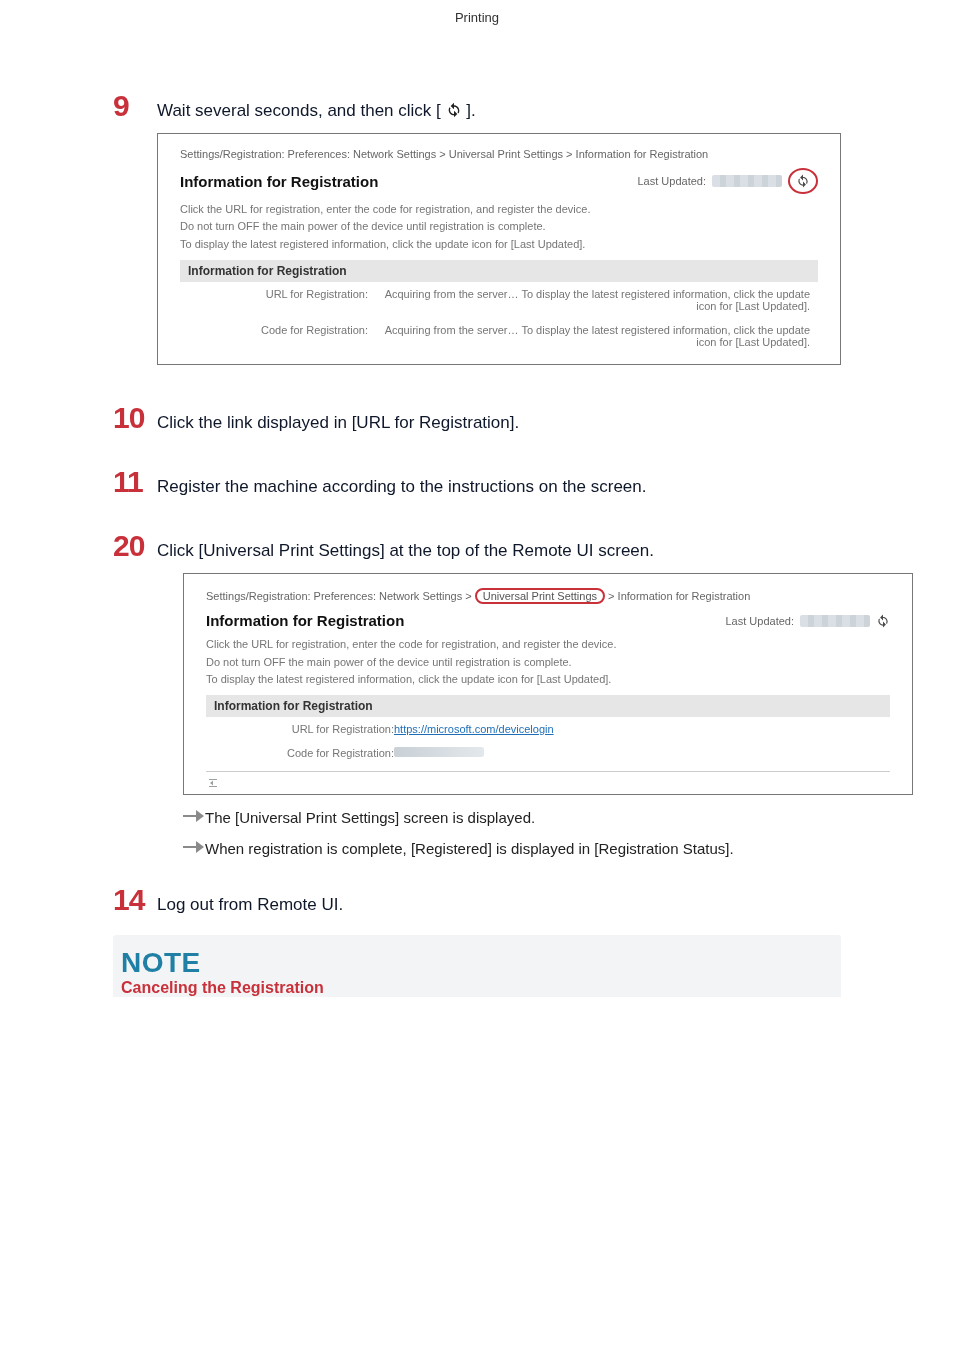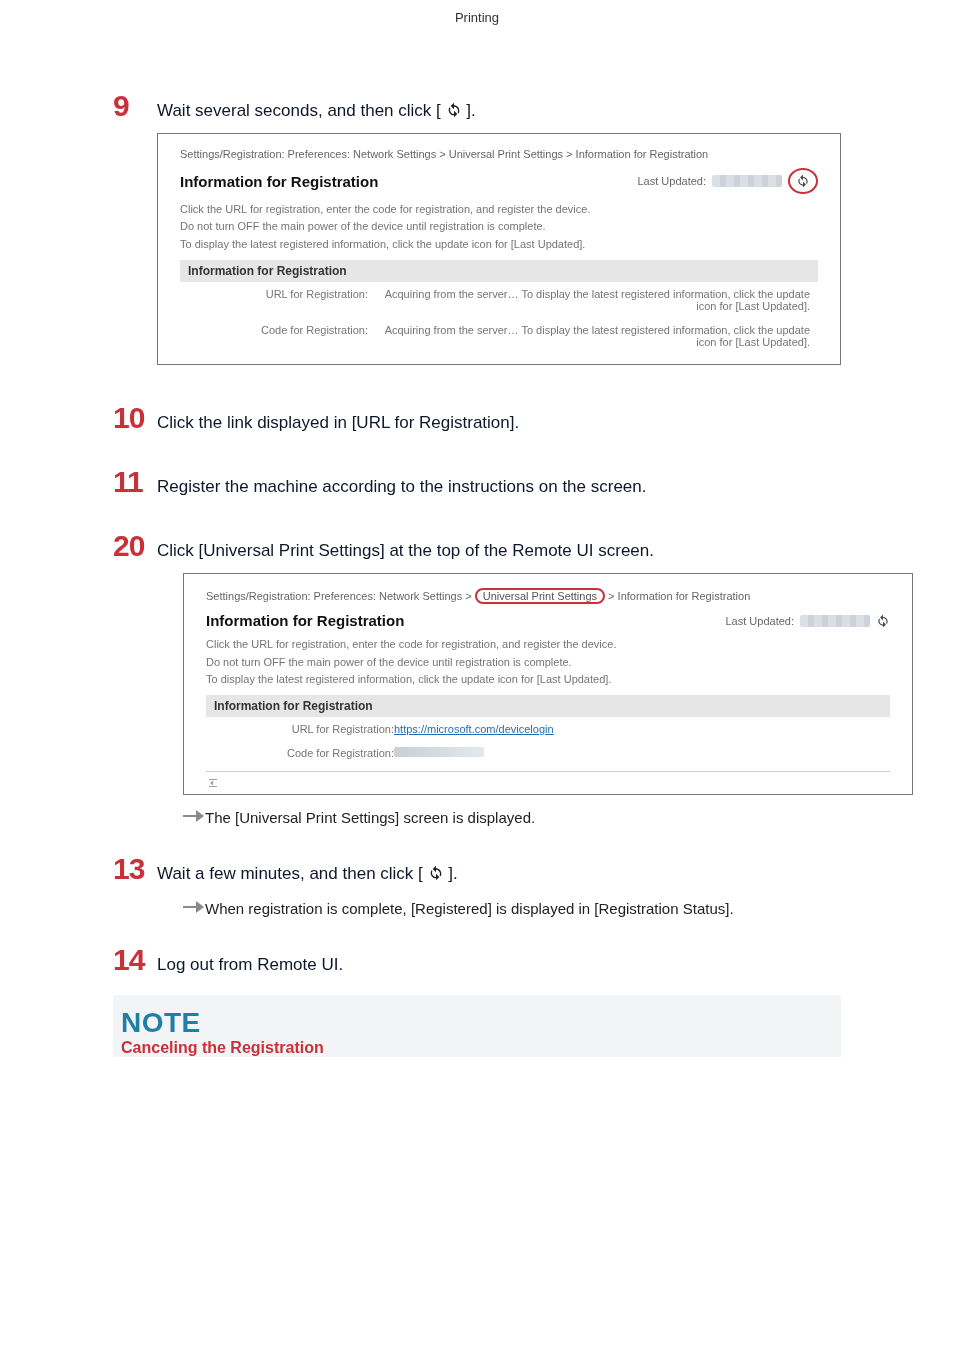--- a/index.html
+++ b/index.html
@@ -271,32 +271,20 @@
   <div class="result-line">
     <span class="arrow-icon">
       <svg width="22" height="14" viewBox="0 0 22 14">
           <path fill="#8a8a8a" d="M0 6h14v2H0z"></path>
           <path fill="#8a8a8a" d="M13 1l8 6-8 6z"></path>
         </svg>
     </span>
     <span>The [Universal Print Settings] screen is displayed.</span>
   </div>
 
-  <div class="step" style="margin-top:26px;">
-    <div class="step-num">13</div>
-    <div class="step-title">
-      <span>Wait a few minutes, and then click [ </span>
-      <span class="ref-icon">
-        <svg width="16" height="16" viewBox="0 0 24 24">
-            <path fill="#212121" d="M12 4V1L7 6l5 5V7c3.3 0 6 2.7 6 6 0 1-.3 2-.7 2.8l1.5 1.5C19.5 16 20 14.6 20 13c0-4.4-3.6-8-8-8zm0 14c-3.3 0-6-2.7-6-6 0-1 .3-2 .7-2.8L5.2 7.7C4.5 9 4 10.4 4 12c0 4.4 3.6 8 8 8v3l5-5-5-5v3z"></path>
-          </svg>
-      </span>
-      <span> ].</span>
-    </div>
-  </div>
 
   <div class="result-line">
     <span class="arrow-icon">
       <svg width="22" height="14" viewBox="0 0 22 14">
           <path fill="#8a8a8a" d="M0 6h14v2H0z"></path>
           <path fill="#8a8a8a" d="M13 1l8 6-8 6z"></path>
         </svg>
     </span>
     <span>When registration is complete, [Registered] is displayed in [Registration Status].</span>
   </div>

